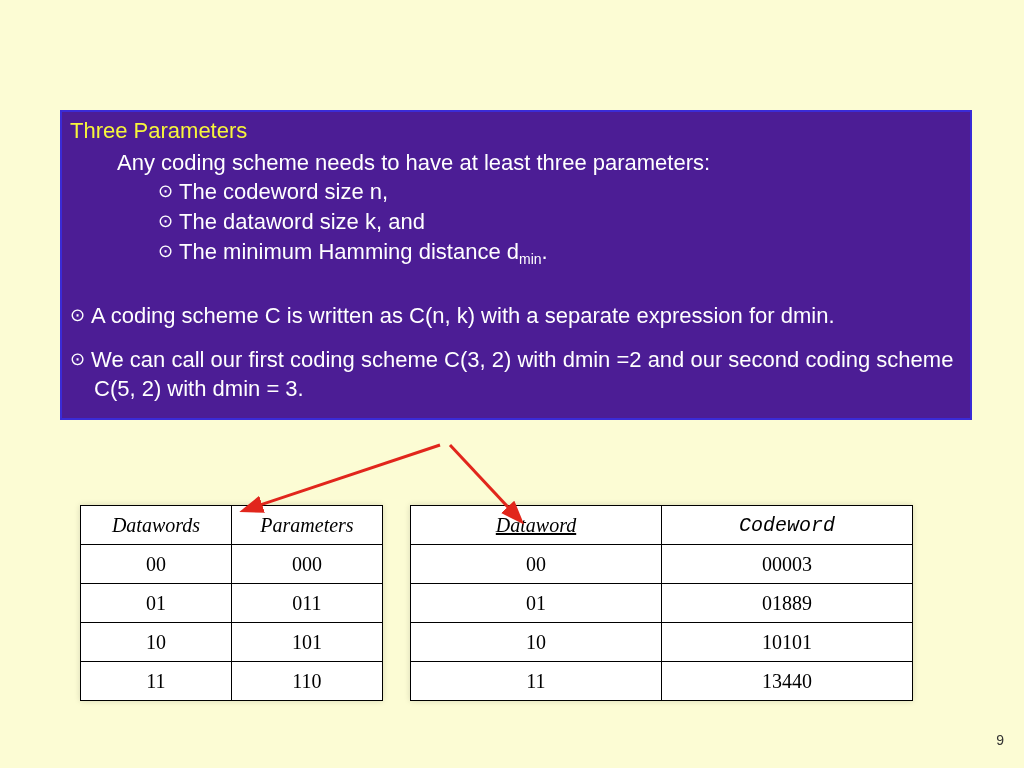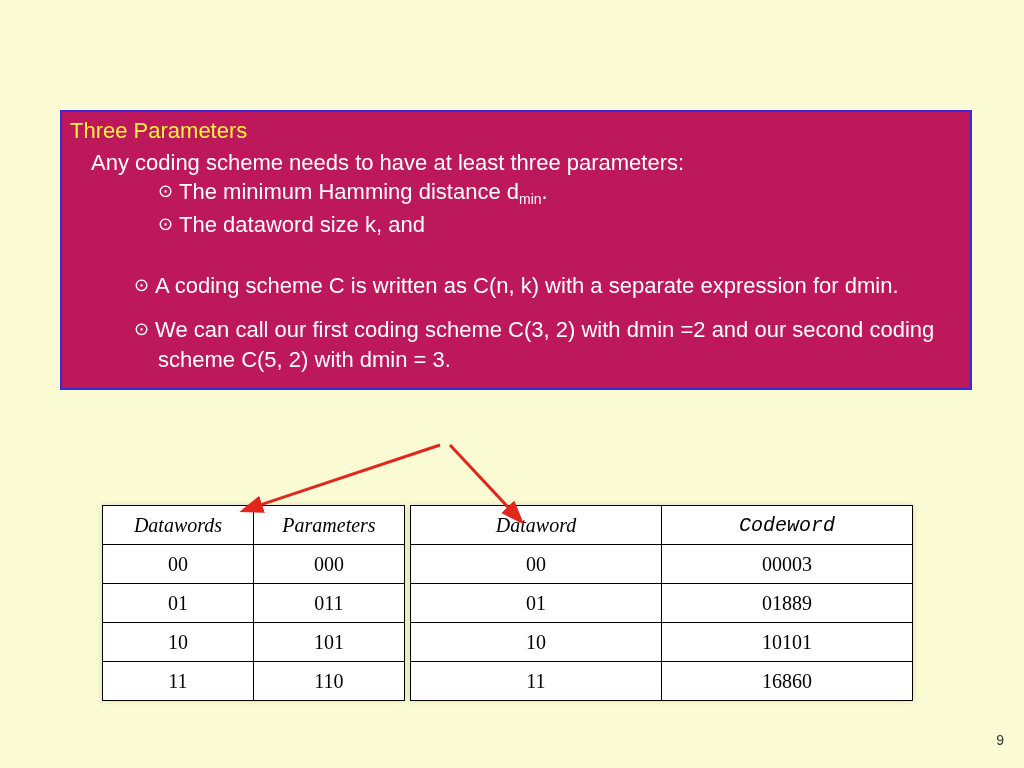--- a/index.html
+++ b/index.html
@@ -10,43 +10,42 @@
     background: #fcfcd4;
     font-family: Arial, Helvetica, sans-serif;
     position: relative;
     overflow: hidden;
   }
   .content-box {
     position: absolute;
     left: 60px;
     top: 110px;
     width: 912px;
-    background: #be185d;
+    background: #4c1d95;
     border: 2px solid #3a2bd6;
     box-sizing: border-box;
     padding: 4px 8px 14px 8px;
     color: #ffffff;
     font-size: 22px;
     line-height: 1.35;
   }
   .heading {
     color: #f7f53b;
     font-size: 22px;
     margin: 0 0 2px 0;
   }
   .intro {
-    margin-left: 21px;
+    margin-left: 47px;
   }
   .bullet-item {
     margin-left: 88px;
     text-indent: -24px;
     padding-left: 24px;
   }
   .outer-item {
-    margin-left: 64px;
     text-indent: -24px;
     padding-left: 24px;
     margin-top: 14px;
   }
   .odot {
     font-family: Arial, sans-serif;
     font-size: 18px;
     position: relative;
     top: -2px;
     margin-right: 6px;
@@ -69,26 +68,26 @@
     border: 1px solid #000;
     text-align: center;
     font-family: "Times New Roman", Times, serif;
     font-size: 20px;
     padding: 4px 10px;
   }
   .tbl th {
     font-style: italic;
     font-weight: normal;
   }
-  .tbl1 { position: absolute; left: 0;   top: 0; margin-left: 22px; }
+  .tbl1 { position: absolute; left: 0;   top: 0; }
   .tbl2 { position: absolute; left: 330px; top: 0; }
 
   .tbl1 th, .tbl1 td { width: 130px; height: 30px; }
   .tbl2 th, .tbl2 td { height: 30px; }
-  .tbl2 .col-dw { width: 230px; }
+  .tbl2 .col-dw { width: 230px; text-decoration: underline; }
   .tbl2 .col-cw { width: 230px; font-family: Liberation Mono, monospace; }
 
   .page-num {
     position: absolute;
     right: 20px;
     bottom: 20px;
     font-size: 14px;
     color: #333;
     font-family: Arial, sans-serif;
   }
@@ -100,24 +99,27 @@
     pointer-events: none;
   }
 </style>
 </head>
 <body>
 
 <div class="content-box">
   <div class="heading">Three Parameters</div>
   <div class="intro">Any coding scheme needs to have at least three parameters:</div>
   <div class="bullet-item">
-    <span class="odot">⊙</span><span>The  minimum Hamming distance d</span><sub>min</sub><span>.</span>
+    <span class="odot">⊙</span><span>The codeword size n,</span>
   </div>
   <div class="bullet-item">
     <span class="odot">⊙</span><span>The dataword size k, and</span>
+  </div>
+  <div class="bullet-item">
+    <span class="odot">⊙</span><span>The  minimum Hamming distance d</span><sub>min</sub><span>.</span>
   </div>
   <div class="spacer"></div>
   <div class="outer-item">
     <span class="odot">⊙</span><span>A coding scheme C is written as C(n, k) with a separate expression for dmin.</span>
   </div>
   <div class="outer-item">
     <span class="odot">⊙</span><span>We can call our first coding scheme C(3, 2) with dmin =2 and our second coding scheme C(5, 2) with dmin = 3.</span>
   </div>
 </div>
 
@@ -161,21 +163,21 @@
     <tr>
           <td>01</td>
           <td>01889</td>
         </tr>
     <tr>
           <td>10</td>
           <td>10101</td>
         </tr>
     <tr>
           <td>11</td>
-          <td>16860</td>
+          <td>13440</td>
         </tr>
   </tbody>
     </table>
 
 </div>
 
 <svg class="arrows" width="1024" height="768">
   <defs>
     <marker id="arrowhead" markerWidth="8" markerHeight="8" refX="6" refY="3" orient="auto">
       <polygon points="0 0, 8 3, 0 6" fill="#e1261c"></polygon>

